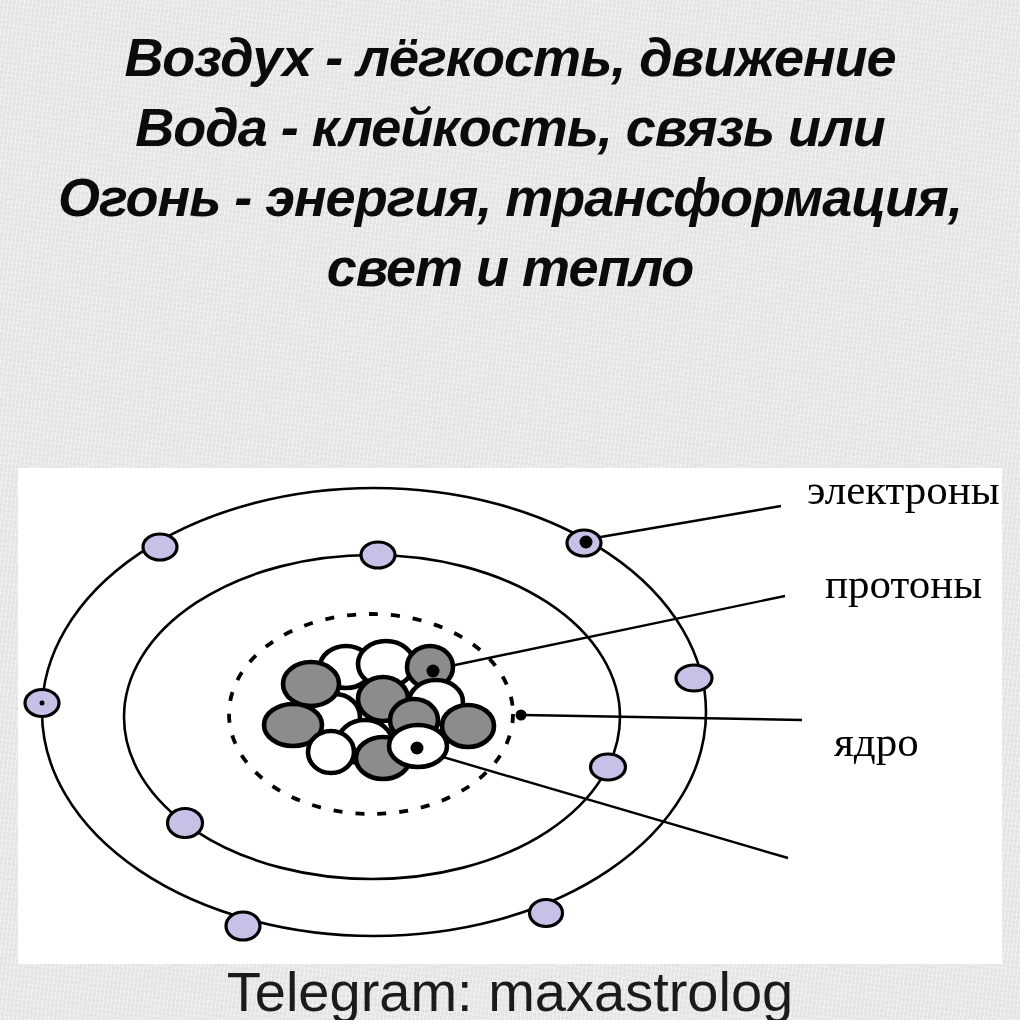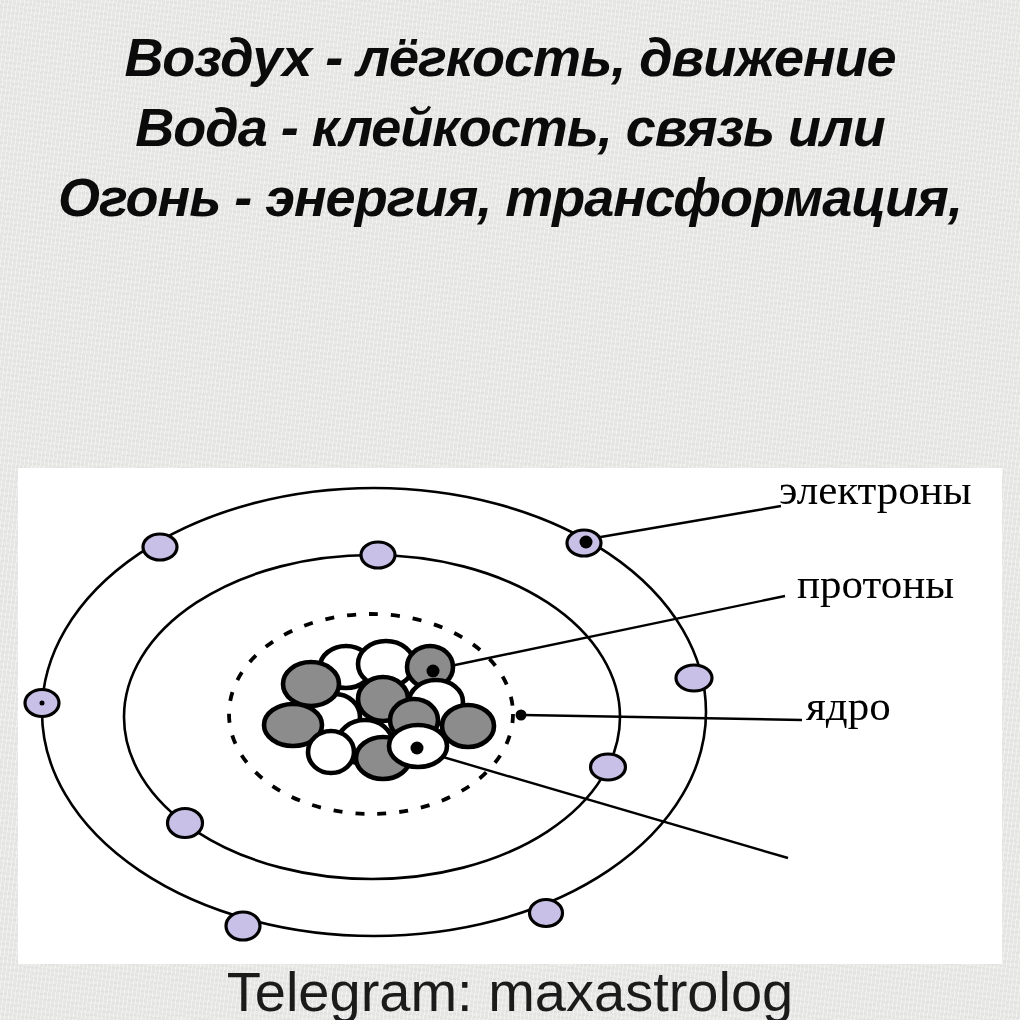--- a/index.html
+++ b/index.html
@@ -47,24 +47,25 @@
     background:var(--diagram-background);
   }
   .diagram-box svg{display:block;}
   .diagram-label{
     position:absolute;
     font-family:"Liberation Serif", serif;
     font-size:43px;
     line-height:1;
     color:var(--label-text);
     white-space:nowrap;
+    margin-left:28px;
   }
   .label-electrons{left:779px; top:468px;}
   .label-protons  {left:797px; top:562px;}
-  .label-nucleus  {left:806px; top:684px;}
+  .label-nucleus  {left:806px; top:720px;}
   .label-neutrons {left:792px; top:829px;}
   .footer{
     position:absolute;
     left:0; top:968px; width:1020px;
     text-align:center;
     font-family:"Liberation Sans", sans-serif;
     font-size:56px;
     line-height:48px;
     color:var(--footer-text);
     white-space:nowrap;
@@ -79,20 +80,21 @@
 </style>
 </head>
 <body>
 
 <div class="page">
 
   <div class="title-block">
     <div class="title-line">Воздух - лёгкость, движение</div>
     <div class="title-line">Вода - клейкость, связь или</div>
     <div class="title-line">Огонь - энергия, трансформация,</div>
+    <div class="title-line">свет и тепло</div>
   </div>
 
   <div class="diagram-box">
     <svg width="984" height="496" viewBox="0 0 984 496">
 
       <ellipse class="orbit" cx="356" cy="244" rx="332" ry="224"></ellipse>
       <ellipse class="orbit" cx="354" cy="249" rx="248" ry="162"></ellipse>
 
       <ellipse class="dashed-boundary" cx="353" cy="246" rx="142" ry="100"></ellipse>
 

